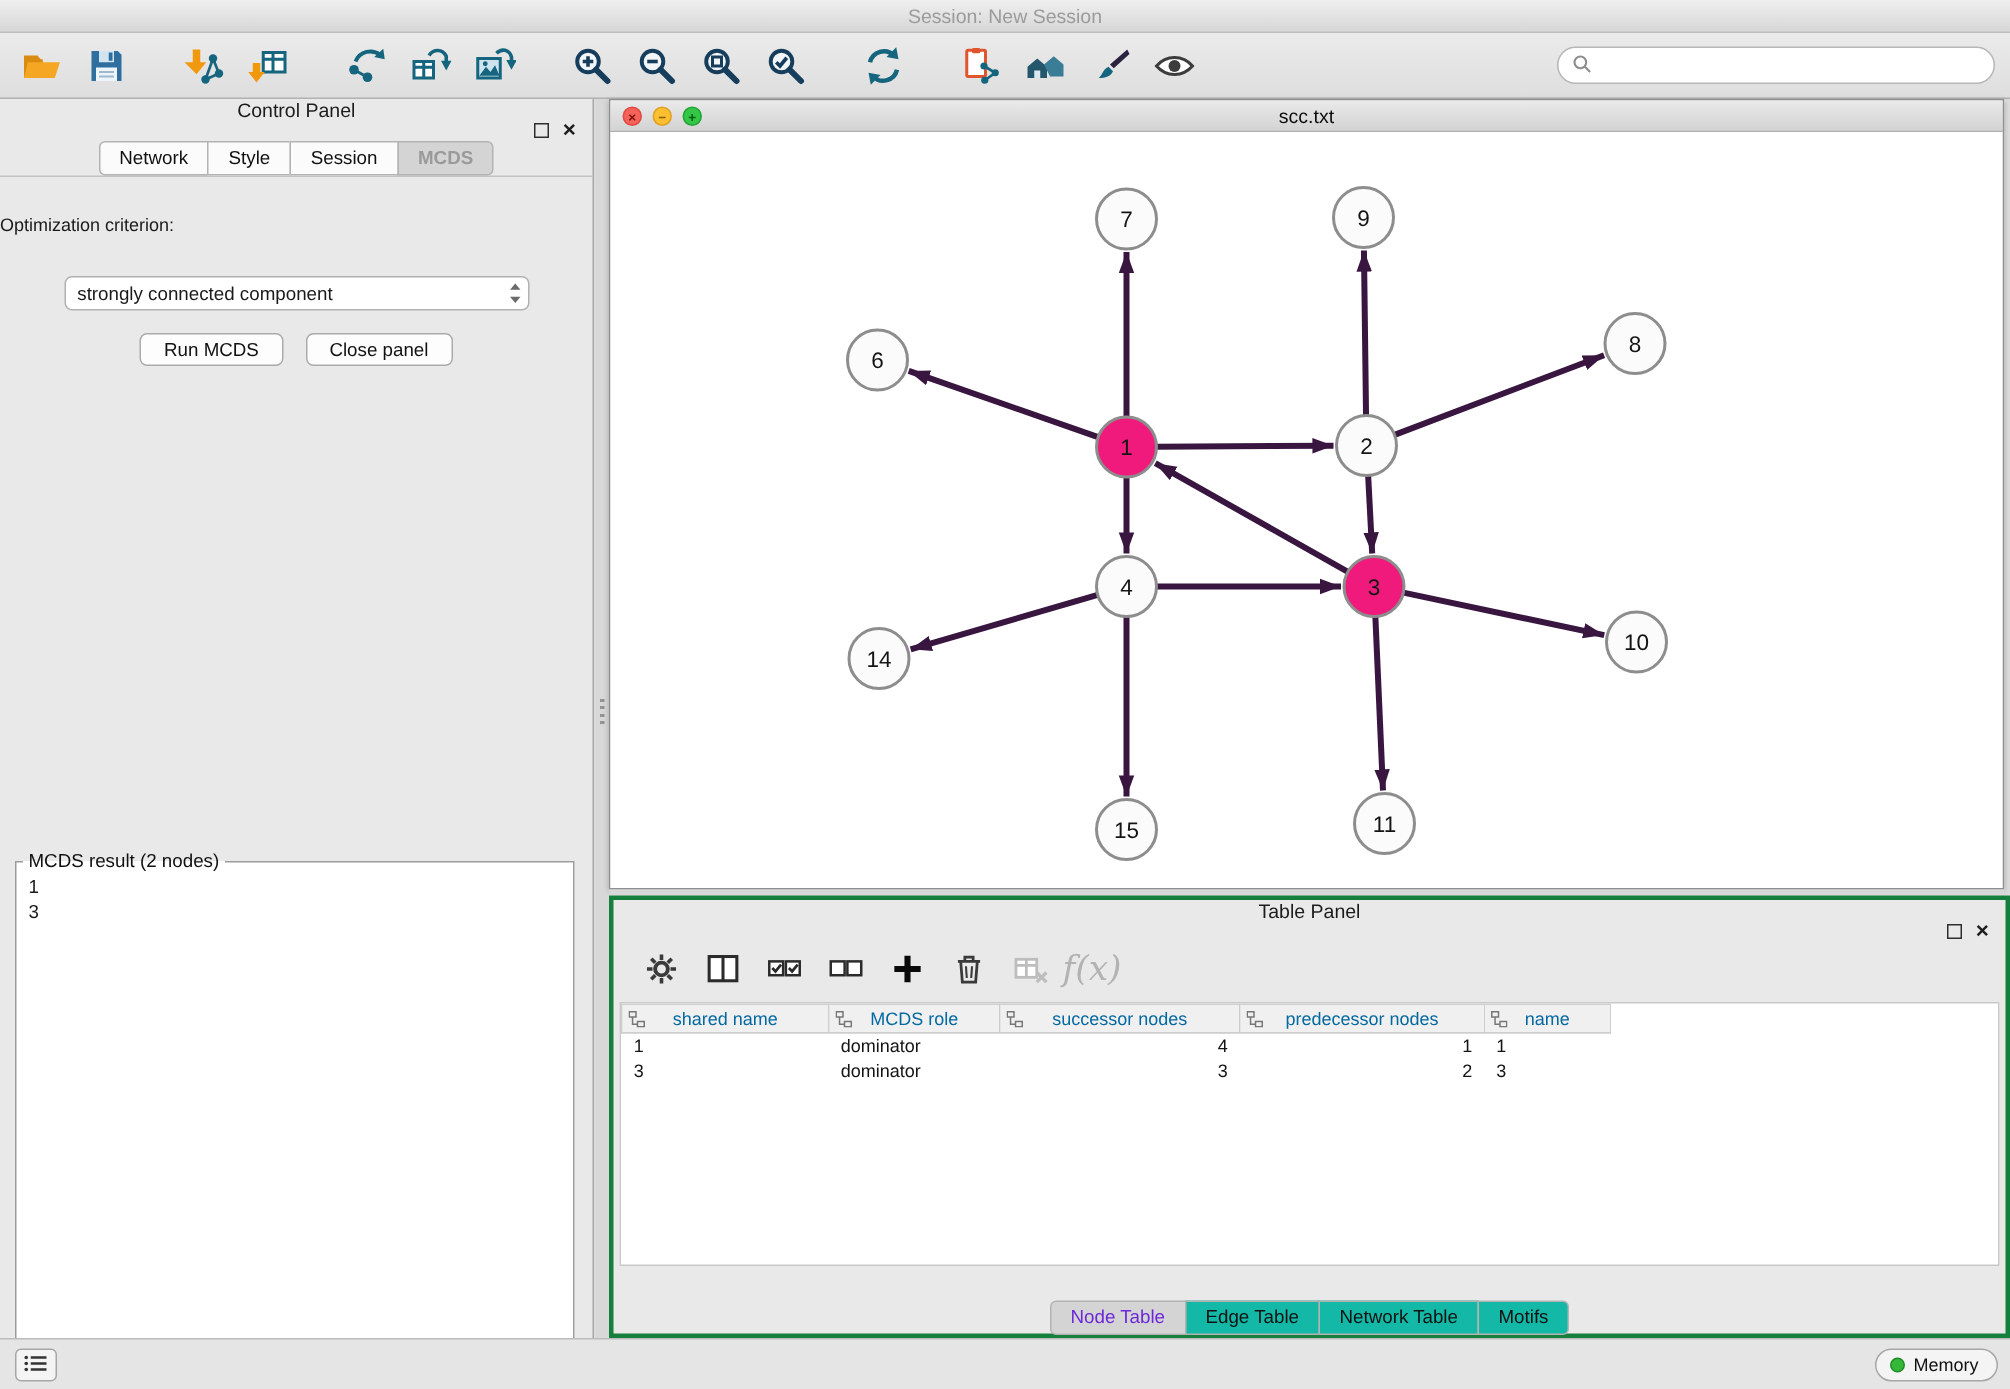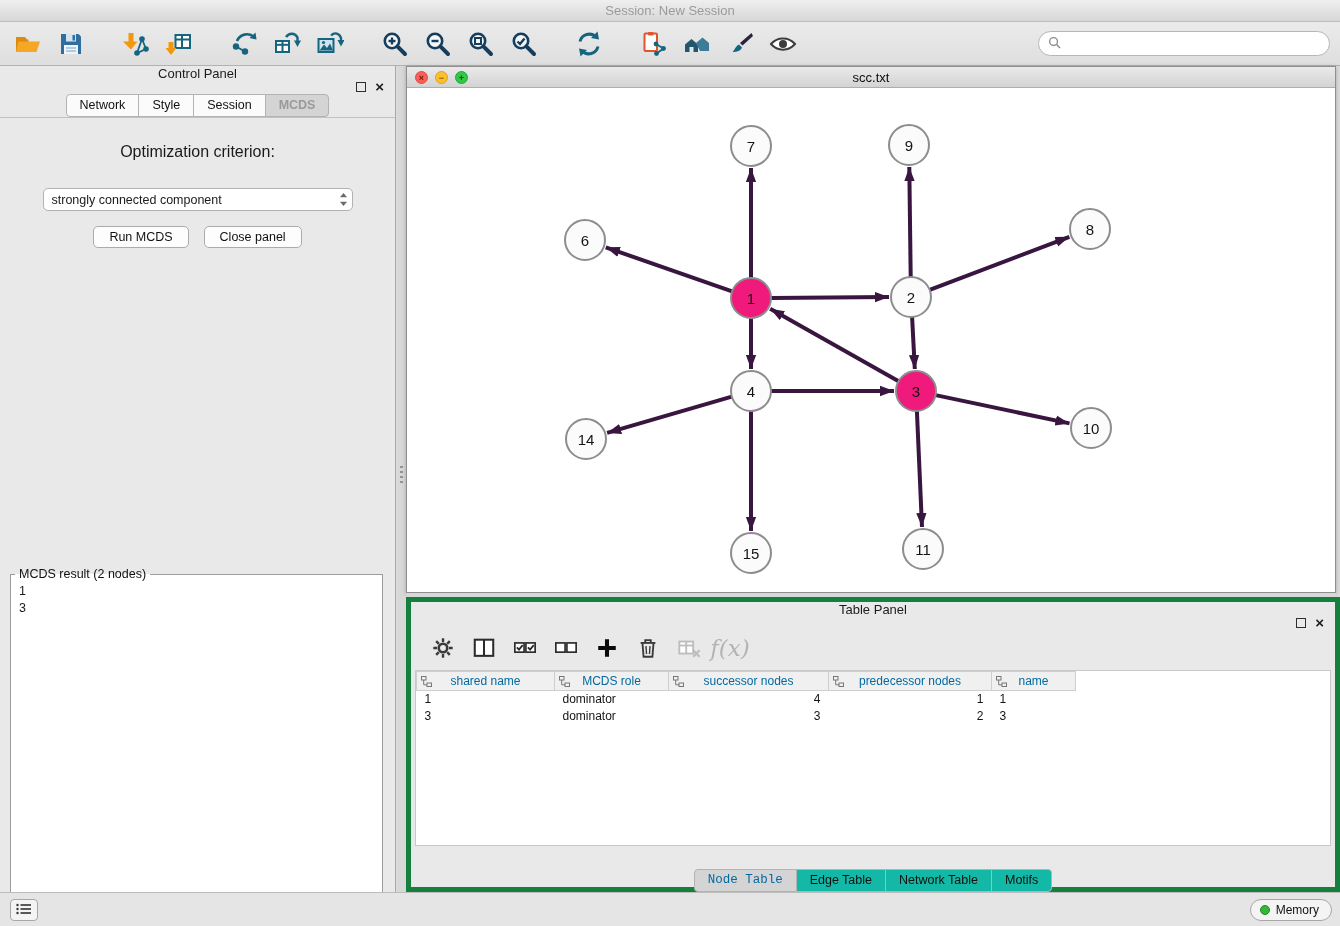--- a/index.html
+++ b/index.html
@@ -32,21 +32,21 @@
   .close-glyph { font-size:15px; font-weight:700; color:#1d1d1d; line-height:12px; }
 
   
   .control-panel { position:absolute; left:0; top:66px; width:396px; height:826px; background:#e9e9e9; border-right:1px solid #a8a8a8; }
   .cp-tabs { display:flex; justify-content:center; align-items:flex-end; height:26px; border-bottom:1px solid #c2c2c2; }
   .cp-tab { padding:3px 13px 4px; font-size:12.5px; background:#fbfbfb; border:1px solid #b3b3b3; margin-left:-1px; color:#111; }
   .cp-tab:first-child { border-radius:4px 0 0 4px; margin-left:0; }
   .cp-tab:last-child { border-radius:0 4px 4px 0; }
   .cp-tab.active { background:#d4d4d4; color:#9a9a9a;font-weight:bold; }
   .cp-body { position:relative; height:calc(100% - 52px); }
-  .opt-label { text-align:center; margin-top:25px; font-size:16px; }
+  .opt-label { text-align:left; margin-top:25px; font-size:12px; }
   .mac-select { margin:27px auto 0; width:310px; height:23px; background:#fff; border:1px solid #b2b2b2; border-radius:5px;
     display:flex; align-items:center; padding:0 4px 0 8px; font-size:12.5px; }
   .mac-select .sel-arrows { margin-left:auto; display:flex; }
   .btn-row { display:flex; justify-content:center; gap:15px; margin-top:15px; }
   .mac-btn { height:22px; padding:0 15px; background:#fdfdfd; border:1px solid #ababab; border-radius:5px;
     font-size:12.5px; font-family:inherit; color:#111; }
   .result-box { position:absolute; left:10px; right:12px; top:424px; height:384px; border:1px solid #9c9c9c; background:#fff; }
   .result-box legend { font-size:12.5px; padding:0 4px; margin-left:4px; color:#111; }
   .result-lines { padding:2px 0 0 8px; font-size:12.5px; line-height:17px; }
 
@@ -65,39 +65,39 @@
     display:flex; align-items:center; }
   .traffic { position:absolute; left:8px; top:4px; display:flex; gap:7px; }
   .tl { width:13px; height:13px; border-radius:50%; font-size:9px; line-height:12px; text-align:center; font-weight:700; }
   .tl.red { background:#f6615a; border:1px solid #dd4b42; color:#7d100a; }
   .tl.yellow { background:#fbbf2f; border:1px solid #dfa024; color:#8a5d00; }
   .tl.green { background:#33c748; border:1px solid #25a436; color:#0b5d14; }
   .net-title { margin:0 auto; font-size:13px; color:#0d0d0d; }
   .net-canvas { display:block; width:928px; height:504px; background:#fff; }
 
   
-  .table-panel { position:absolute; left:406px; top:597px; width:934px; height:295px; background:#e9e9e9; border:5px solid #15803d; }
+  .table-panel { position:absolute; left:406px; top:597px; width:934px; height:295px; background:#e9e9e9; border:3px solid #15803d; }
   .tp-toolbar { height:40px; display:flex; align-items:center; padding-left:18px; gap:13px; }
   .tp-tool { width:28px; height:28px; display:flex; align-items:center; justify-content:center; }
   .tp-tool svg { width:24px; height:24px; }
   .fx { font-family:"DejaVu Serif","Liberation Serif",serif; font-style:italic; font-size:23px; color:#b3b3b3; }
   .table-area { position:absolute; left:4px; right:4px; top:68px; height:176px; background:#fff; border:1px solid #c9c9c9; overflow:hidden; }
   table.data { border-collapse:collapse; table-layout:fixed; font-size:12px; }
   table.data th { position:relative; background:#f0f0f0; border:1px solid #cecece; font-weight:400; height:19px; padding:0 4px; }
   .col-type-icon { position:absolute; left:4px; top:4px; }
   .col-type-icon svg { width:11px; height:11px; display:block; }
   .col-label { display:block; text-align:center; font-size:12px; color:#0369a1; }
   table.data td { height:17px; padding:0 8px; color:#141414; }
   td.al-right { text-align:right; padding-right:15px; }
   td.al-left { text-align:left; }
   .tp-tabs { position:absolute; left:0; right:0; top:267px; display:flex; justify-content:center; }
   .tp-tab { padding:3px 13px 4px; font-size:12.5px; background:#14b8a6; border:1px solid #b3b3b3; margin-left:-1px; color:#111; }
   .tp-tab:first-child { border-radius:4px 0 0 4px; margin-left:0; }
   .tp-tab:last-child { border-radius:0 4px 4px 0; }
-  .tp-tab.active { background:#d4d4d4; color:#0369a1;font-family:Liberation Mono, monospace; }
+  .tp-tab.active { background:#d4d4d4; color:#6d28d9; }
 
   
   .statusbar { position:absolute; left:0; top:892px; width:100%; height:34px; background:#e5e5e5; border-top:1px solid #bcbcbc; }
   .sb-left-btn { position:absolute; left:10px; top:6px; width:28px; height:22px; border:1px solid #a7a7a7; border-radius:4px;
     background:#f4f4f4; display:flex; align-items:center; justify-content:center; }
   .memory-btn { position:absolute; right:8px; top:6px; height:22px; padding:0 12px 0 9px; border:1px solid #a7a7a7;
     border-radius:11px; background:#f4f4f4; display:flex; align-items:center; gap:6px; font-size:12px; color:#111; }
   .memory-dot { width:10px; height:10px; border-radius:50%; background:#35b83a; border:1px solid #1f8c24; }
 </style>
 </head>

